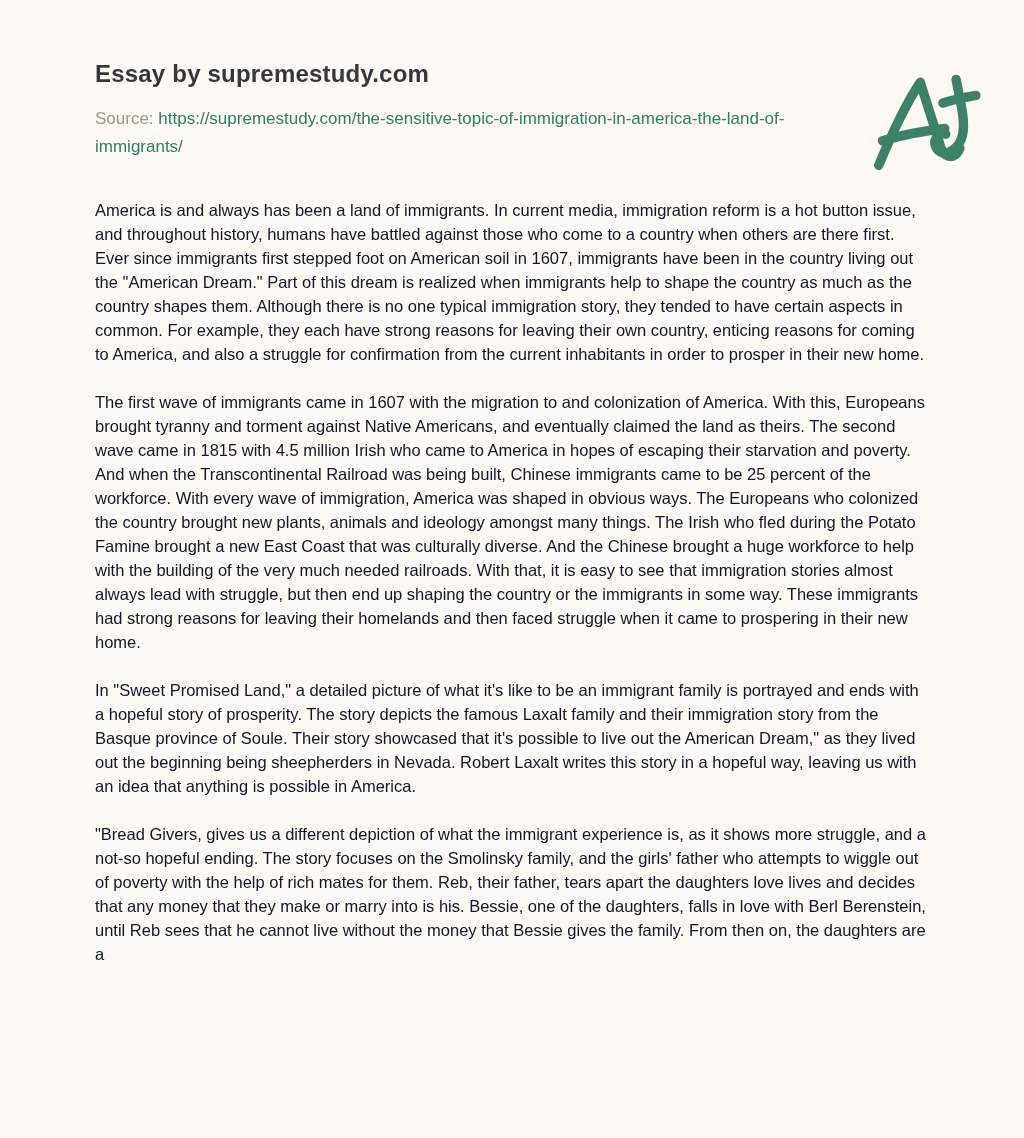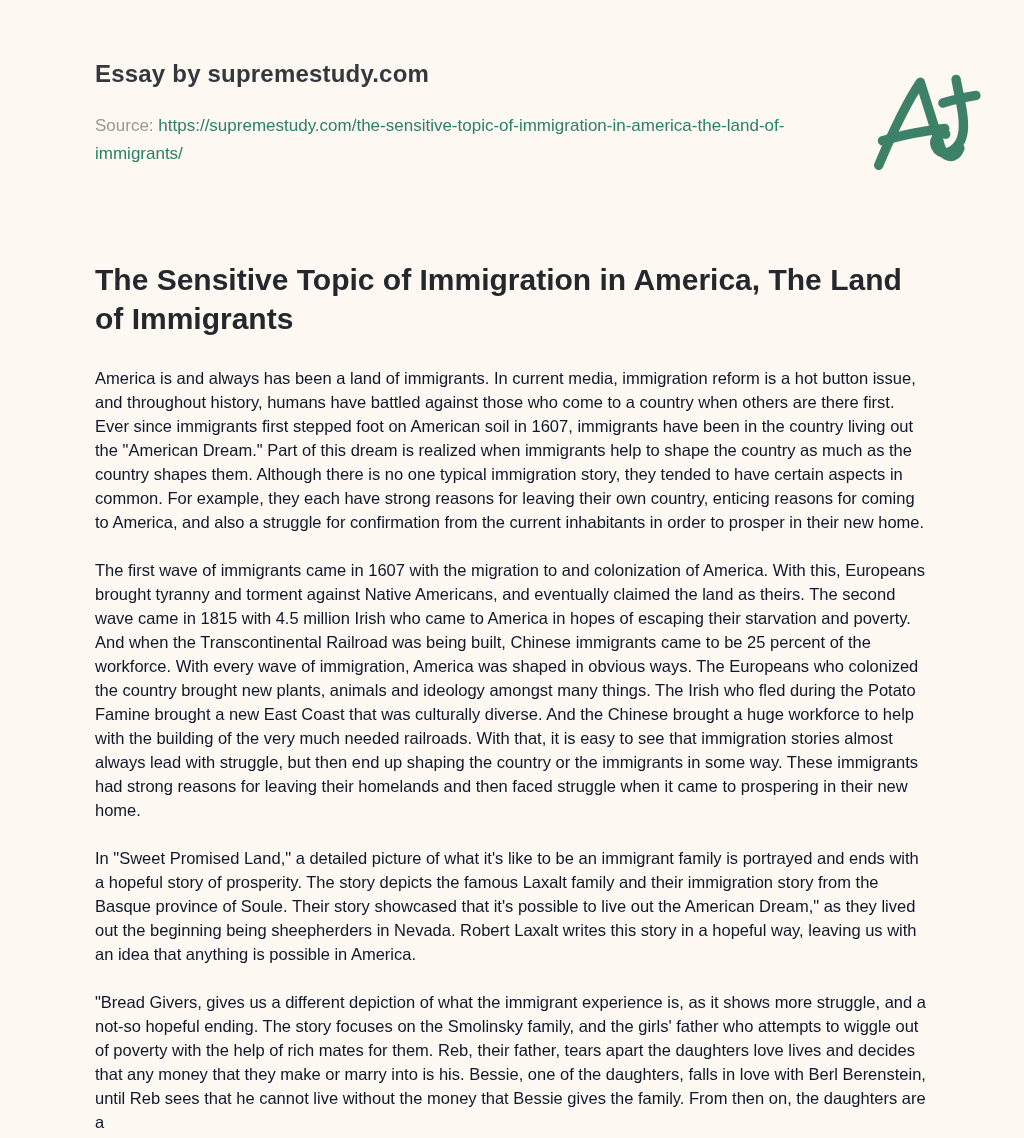--- a/index.html
+++ b/index.html
@@ -26,21 +26,21 @@
   .header-left {
     max-width: 690px;
   }
   .essay-by {
     font-size: 24px;
     font-weight: 700;
     color: #34383d;
     letter-spacing: 0.2px;
   }
   .source-line {
-    margin-top: 24px;
+    margin-top: 17px;
     font-size: 17px;
     line-height: 28px;
   }
   .source-label {
     color: #9a978f;
   }
   .source-url {
     color: #2c8068;
     text-decoration: none;
     word-break: break-word;
@@ -94,21 +94,20 @@
           <path d="M18 75 C42 68 66 64 84 62"></path>
 
           <path d="M82 35 C94 31 106 29 117 27"></path>
 
           <path d="M96 10 C100 32 106 52 103 68 C100 84 84 94 76 84 C70 76 76 66 85 68"></path>
         </g>
       </svg>
     </div>
   </div>
 
-  <h1 class="article-title">The Sensitive Topic of Immigration in America, The Land of Immigrants</h1>
 
   <div class="article-body">
     <p>America is and always has been a land of immigrants. In current media, immigration reform is a hot button issue, and throughout history, humans have battled against those who come to a country when others are there first. Ever since immigrants first stepped foot on American soil in 1607, immigrants have been in the country living out the "American Dream." Part of this dream is realized when immigrants help to shape the country as much as the country shapes them. Although there is no one typical immigration story, they tended to have certain aspects in common. For example, they each have strong reasons for leaving their own country, enticing reasons for coming to America, and also a struggle for confirmation from the current inhabitants in order to prosper in their new home.</p>
     <p>The first wave of immigrants came in 1607 with the migration to and colonization of America. With this, Europeans brought tyranny and torment against Native Americans, and eventually claimed the land as theirs. The second wave came in 1815 with 4.5 million Irish who came to America in hopes of escaping their starvation and poverty. And when the Transcontinental Railroad was being built, Chinese immigrants came to be 25 percent of the workforce. With every wave of immigration, America was shaped in obvious ways. The Europeans who colonized the country brought new plants, animals and ideology amongst many things. The Irish who fled during the Potato Famine brought a new East Coast that was culturally diverse. And the Chinese brought a huge workforce to help with the building of the very much needed railroads. With that, it is easy to see that immigration stories almost always lead with struggle, but then end up shaping the country or the immigrants in some way. These immigrants had strong reasons for leaving their homelands and then faced struggle when it came to prospering in their new home.</p>
     <p>In "Sweet Promised Land," a detailed picture of what it's like to be an immigrant family is portrayed and ends with a hopeful story of prosperity. The story depicts the famous Laxalt family and their immigration story from the Basque province of Soule. Their story showcased that it's possible to live out the American Dream," as they lived out the beginning being sheepherders in Nevada. Robert Laxalt writes this story in a hopeful way, leaving us with an idea that anything is possible in America.</p>
     <p>"Bread Givers, gives us a different depiction of what the immigrant experience is, as it shows more struggle, and a not-so hopeful ending. The story focuses on the Smolinsky family, and the girls' father who attempts to wiggle out of poverty with the help of rich mates for them. Reb, their father, tears apart the daughters love lives and decides that any money that they make or marry into is his. Bessie, one of the daughters, falls in love with Berl Berenstein, until Reb sees that he cannot live without the money that Bessie gives the family. From then on, the daughters are a</p>
   </div>
 
 </div>
 

